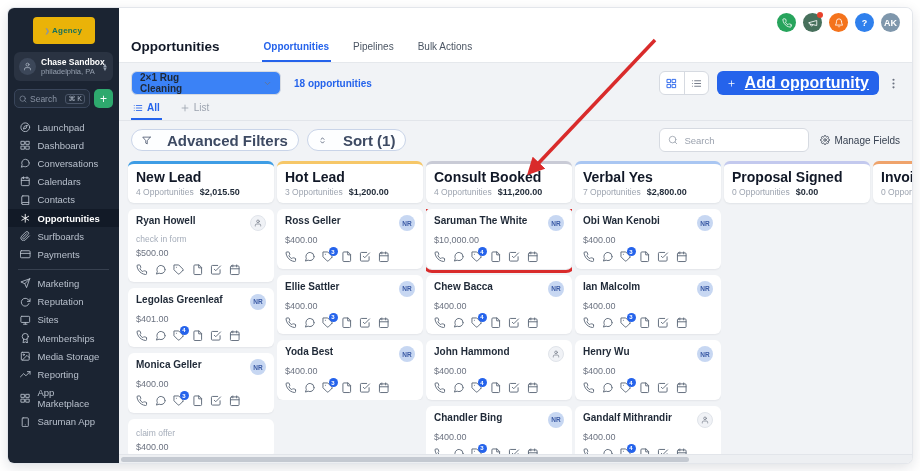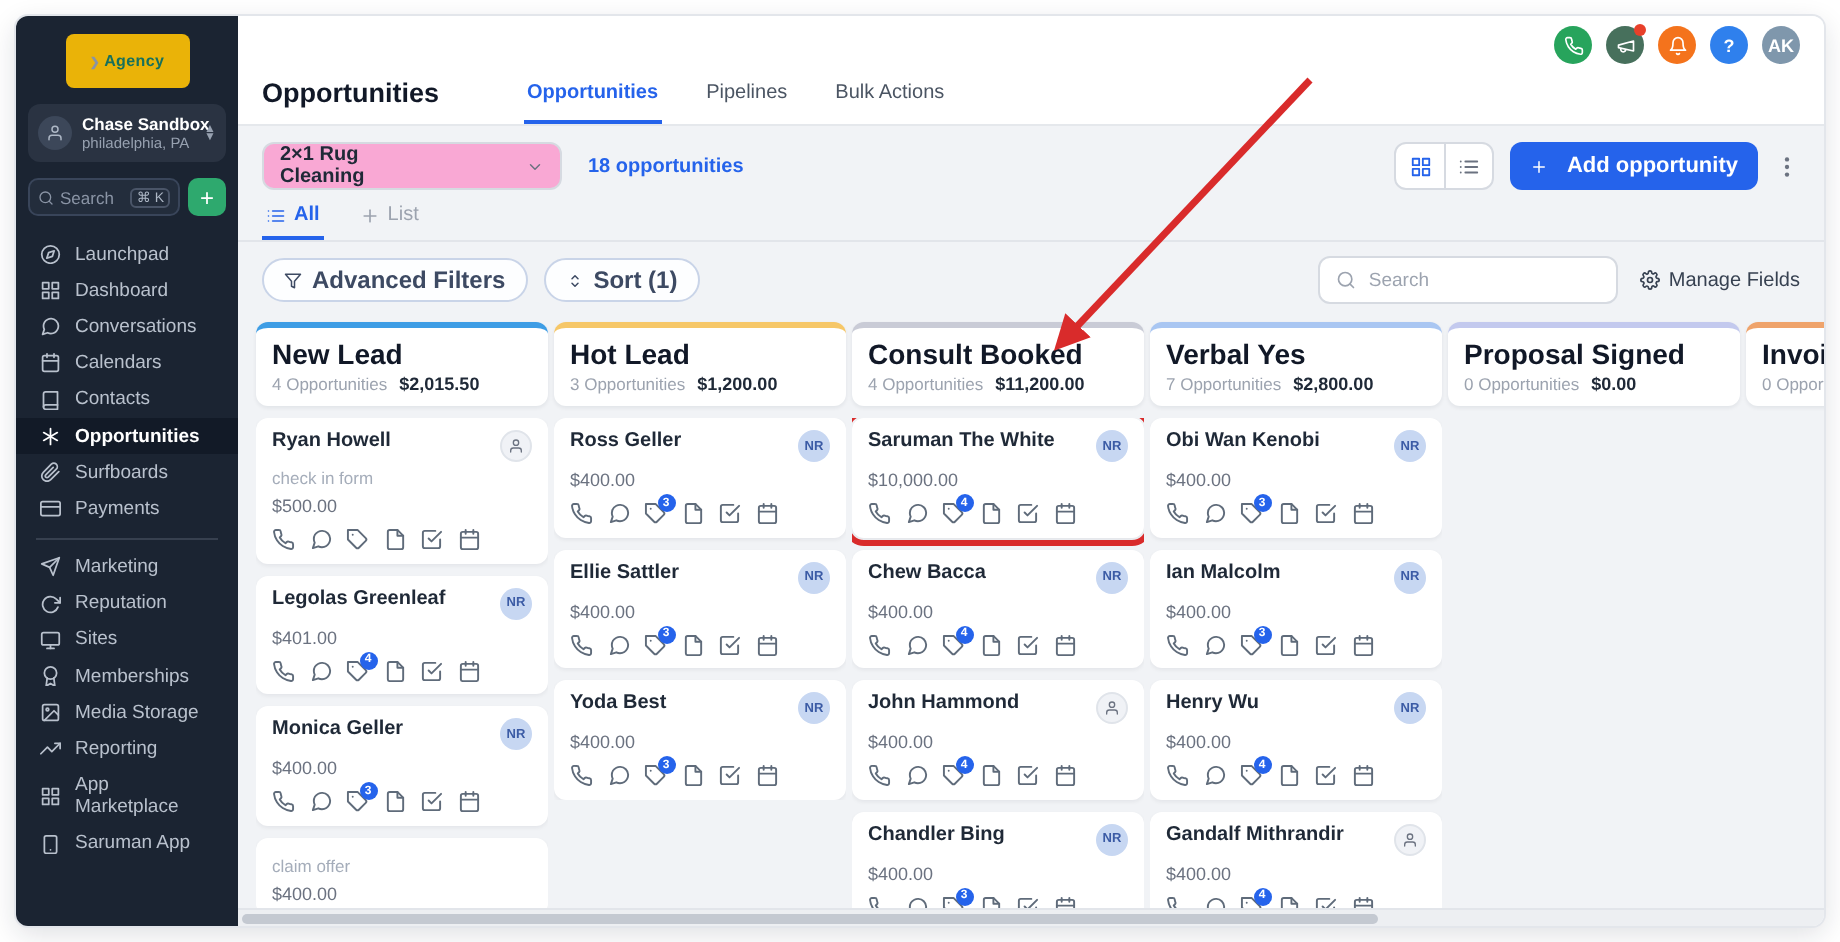--- a/index.html
+++ b/index.html
@@ -48,47 +48,47 @@
   .circle-icon svg{ width:10px; height:10px; }
   .circle-icon .glyph{ font-size:9px; font-weight:bold; }
   .red-dot{ position:absolute; top:-1px; right:-1px; width:6px; height:6px; background:#E8402A; border-radius:50%; }
   .title-row{ display:flex; align-items:flex-end; }
   .page-title{ font-size:13.5px; font-weight:bold; color:#111827; padding:4px 0 8px; }
   .tabs{ display:flex; gap:20px; margin-left:42px; }
   .tab{ font-size:10px; color:#4B5563; padding:6px 2px 8px; border-bottom:2px solid transparent; cursor:pointer; }
   .tab.active{ color:var(--blue); font-weight:bold; border-bottom-color:var(--blue); }
 
   .toolbar{ display:flex; align-items:center; gap:13px; padding:8px 12px 4px; }
-  .pipeline-select{ width:150px; height:24px; background:#f9a8d4; border:1px solid #D6DAE1; border-radius:6px;
+  .pipeline-select{ width:150px; height:24px; background:#3b82f6; border:1px solid #D6DAE1; border-radius:6px;
                     display:flex; align-items:center; justify-content:space-between; padding:0 8px;
                     font-size:10px; font-weight:bold; color:#1F2937; cursor:pointer;gap:48px; }
   .pipeline-select .icon svg{ width:9px; height:9px; color:#6B7280; }
   .opp-count{ color:var(--blue); font-size:10px; font-weight:bold; cursor:pointer; }
   .toolbar-right{ margin-left:auto; display:flex; align-items:center; gap:8px; }
   .view-toggle{ display:flex; border:1px solid #D6DAE1; border-radius:6px; background:#fff; overflow:hidden; }
   .view-btn{ width:24px; height:22px; display:flex; align-items:center; justify-content:center; color:#6B7280; cursor:pointer; }
   .view-btn svg{ width:11px; height:11px; }
   .view-btn.active{ color:var(--blue); }
   .view-btn + .view-btn{ border-left:1px solid #D6DAE1; }
   .add-btn{ height:24px; background:var(--blue); color:#fff; border-radius:6px; padding:0 10px;
-            display:flex; align-items:center; gap:9px; font-size:11px; font-weight:bold; cursor:pointer; }
+            display:flex; align-items:center; gap:9px; font-size:16px; font-weight:bold; cursor:pointer;text-decoration:underline; }
   .add-btn .icon svg{ width:9px; height:9px; }
   .kebab{ color:#6B7280; display:flex; cursor:pointer; }
   .kebab svg{ width:13px; height:13px; }
 
   .viewtabs{ display:flex; gap:16px; padding:0 12px; border-bottom:1px solid #E2E5EA; }
   .viewtab{ display:flex; align-items:center; gap:4px; font-size:10px; padding:3px 2px 5px;
             border-bottom:2px solid transparent; cursor:pointer; }
   .viewtab .icon svg{ width:10px; height:10px; }
   .viewtab.active{ color:var(--blue); font-weight:bold; border-bottom-color:var(--blue); }
   .viewtab.addlist{ color:#9CA3AF; }
 
   .filterbar{ display:flex; align-items:center; gap:8px; padding:7px 12px; }
   .pill{ height:22px; border:1px solid #C9D4E8; background:#FDFEFF; border-radius:12px; padding:0 10px;
-         display:flex; align-items:center; gap:5px; font-size:12px; font-weight:bold; color:#3D4A63; cursor:pointer; }
+         display:flex; align-items:center; gap:16px; font-size:15px; font-weight:bold; color:#3D4A63; cursor:pointer; }
   .pill .icon svg{ width:9px; height:9px; }
   .filter-right{ margin-left:auto; display:flex; align-items:center; gap:11px; }
   .search-input{ width:150px; height:24px; background:#fff; border:1px solid #D6DAE1; border-radius:6px;
                  display:flex; align-items:center; gap:6px; padding:0 8px; color:#9CA3AF; font-size:9.5px; cursor:text; }
   .search-input .icon svg{ width:10px; height:10px; }
   .manage-fields{ display:flex; align-items:center; gap:4px; font-size:10px; color:#374151; cursor:pointer; }
   .manage-fields .icon svg{ width:10px; height:10px; }
 
   
   .board{ flex:1; display:flex; gap:3px; padding:2px 0 0 9px; overflow:hidden; }

